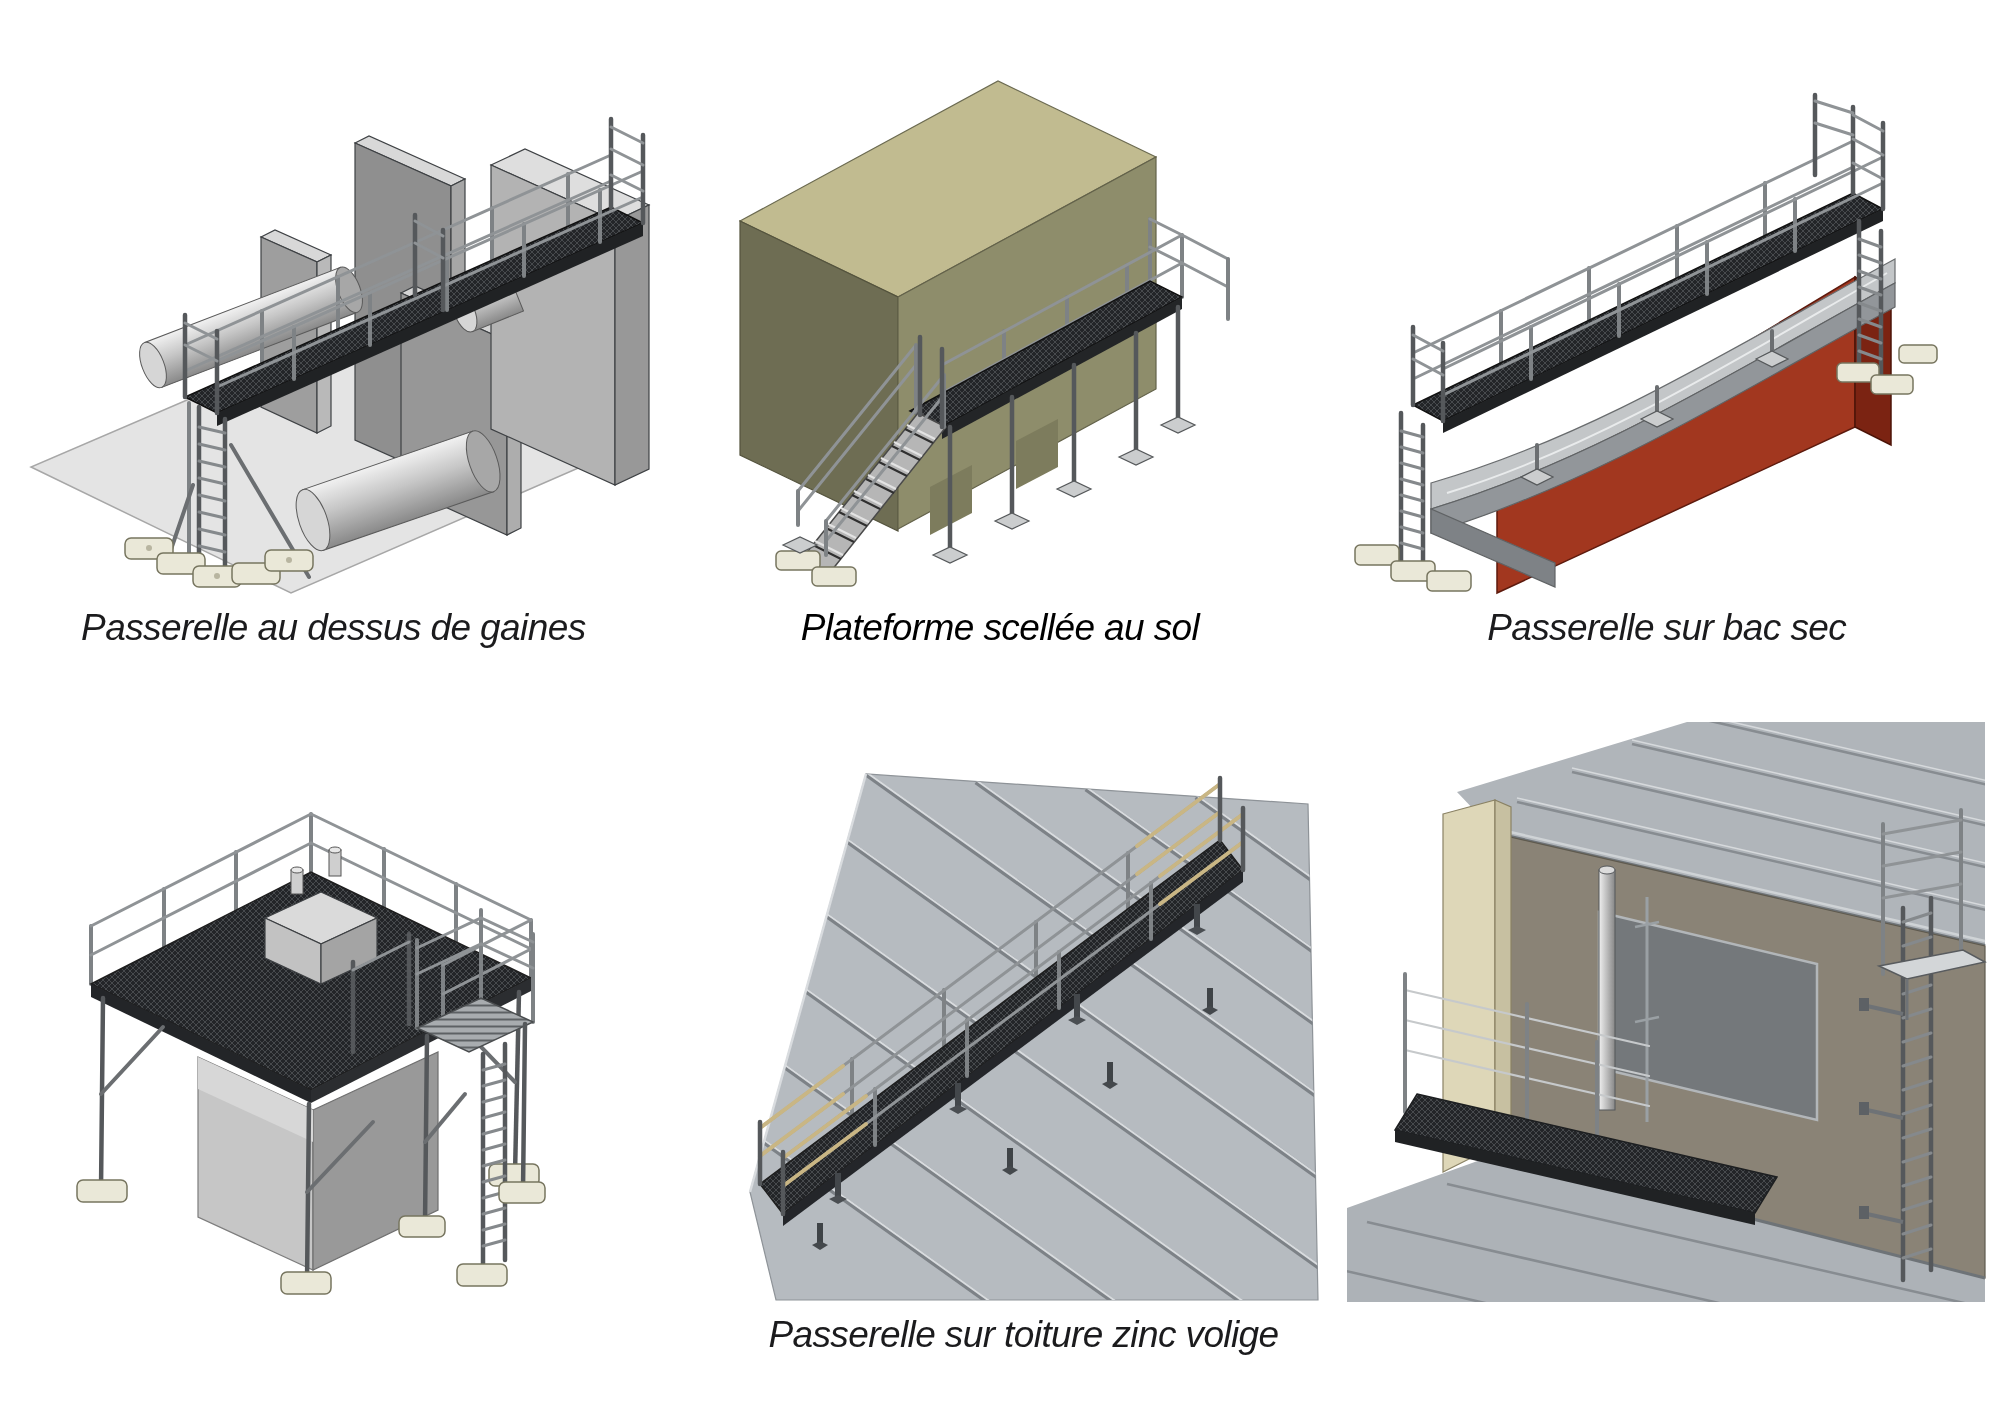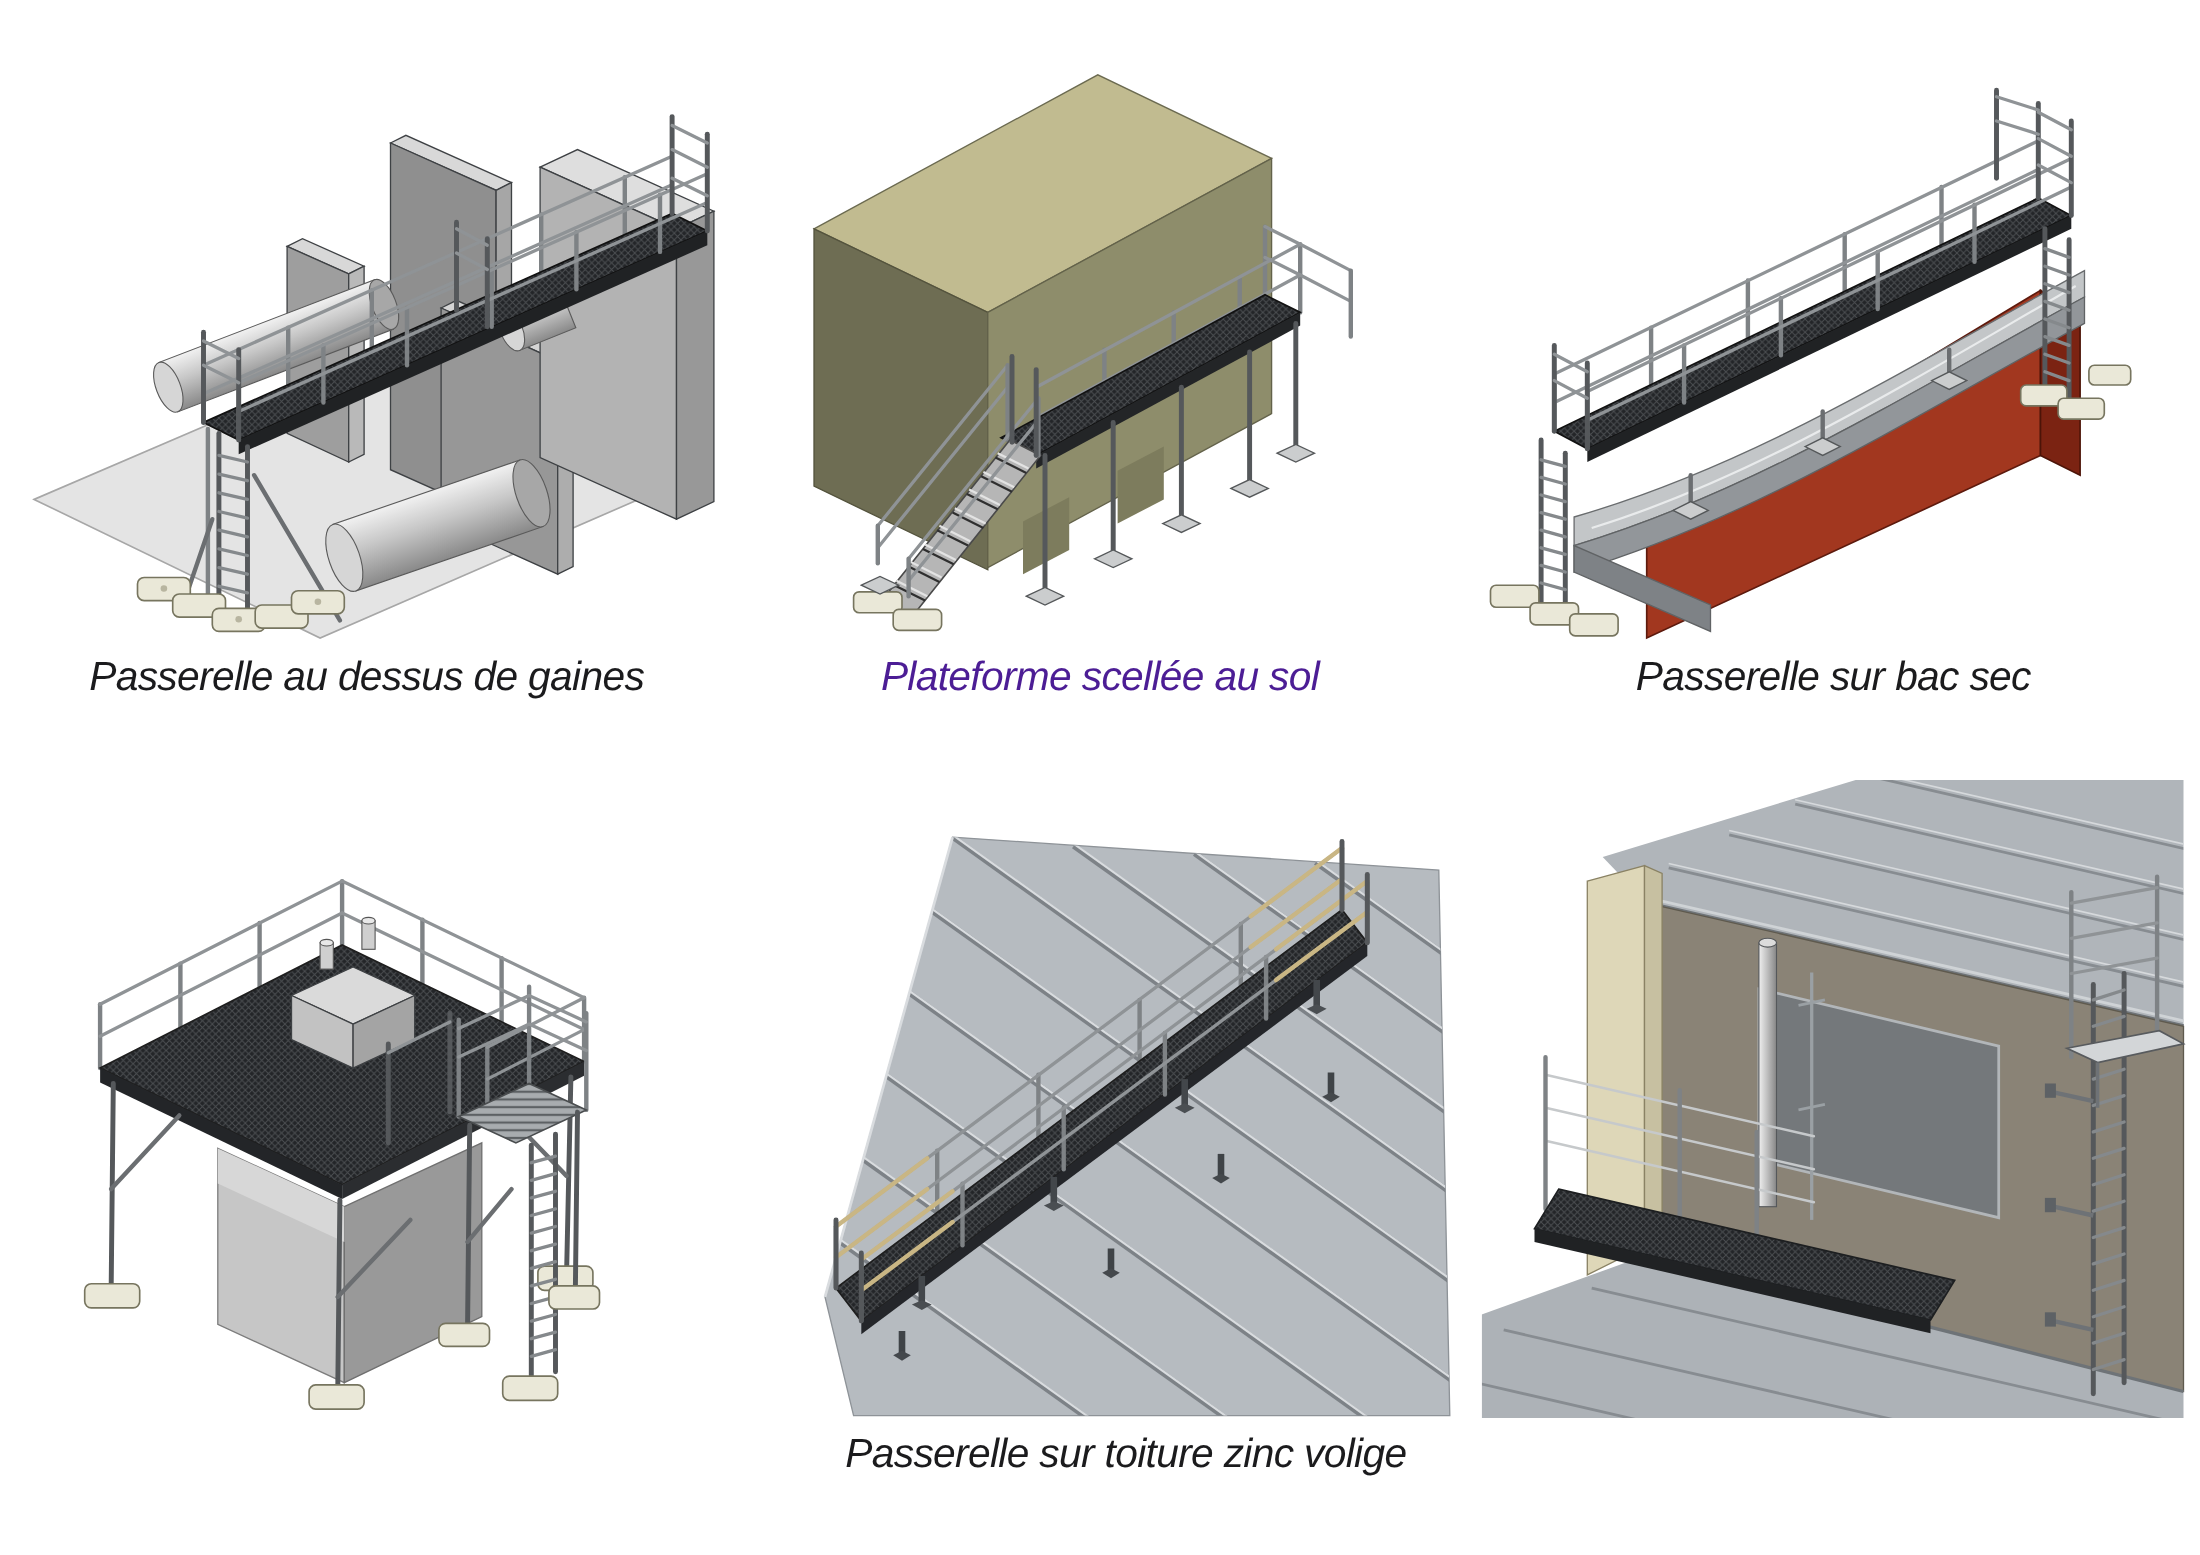--- a/index.html
+++ b/index.html
@@ -9,21 +9,21 @@
     overflow:hidden;
   }
   .grid{
     display:grid;
     grid-template-columns:repeat(3,1fr);
     grid-template-rows:707px 707px;
     width:2000px;height:1414px;
   }
   .cell{
     display:flex;flex-direction:column;align-items:center;
-    padding-top:0;box-sizing:border-box;
+    padding-top:13px;box-sizing:border-box;
   }
   .img-wrap{width:640px;height:584px;}
   .img-wrap svg{width:100%;height:100%;display:block;}
   figure{margin:0;}
   .caption{
     font-style:italic;
     font-size:37px;
     color:#1b1b1d;
     letter-spacing:-0.6px;
     margin-top:10px;
@@ -242,21 +242,21 @@
           <line class="postD" x1="240" y1="400" x2="240" y2="322"></line>
             <line class="postD" x1="262" y1="412" x2="262" y2="334"></line>
         </g>
         <g>
           <rect class="ballast" x="96" y="536" width="44" height="19" rx="5"></rect>
           <rect class="ballast" x="132" y="552" width="44" height="19" rx="5"></rect>
           <polygon class="plate" points="103,530 120,522 137,530 120,538"></polygon>
         </g>
       </svg>
     </div>
-    <figcaption class="caption" style="color: #4c1d95;">Plateforme scellée au sol</figcaption>
+    <figcaption class="caption" style="color: #000000;">Plateforme scellée au sol</figcaption>
   </figure>
 
   <figure class="cell">
     <div class="img-wrap">
       <svg viewBox="0 0 640 580">
         <g>
           <polygon points="150,478 508,262 508,412 150,578" fill="#a2371f" stroke="#5d1a0d" stroke-width="1.5"></polygon>
           <polygon points="508,262 544,280 544,430 508,412" fill="#7b2312" stroke="#4c1408" stroke-width="1.5"></polygon>
         </g>
         <g>

